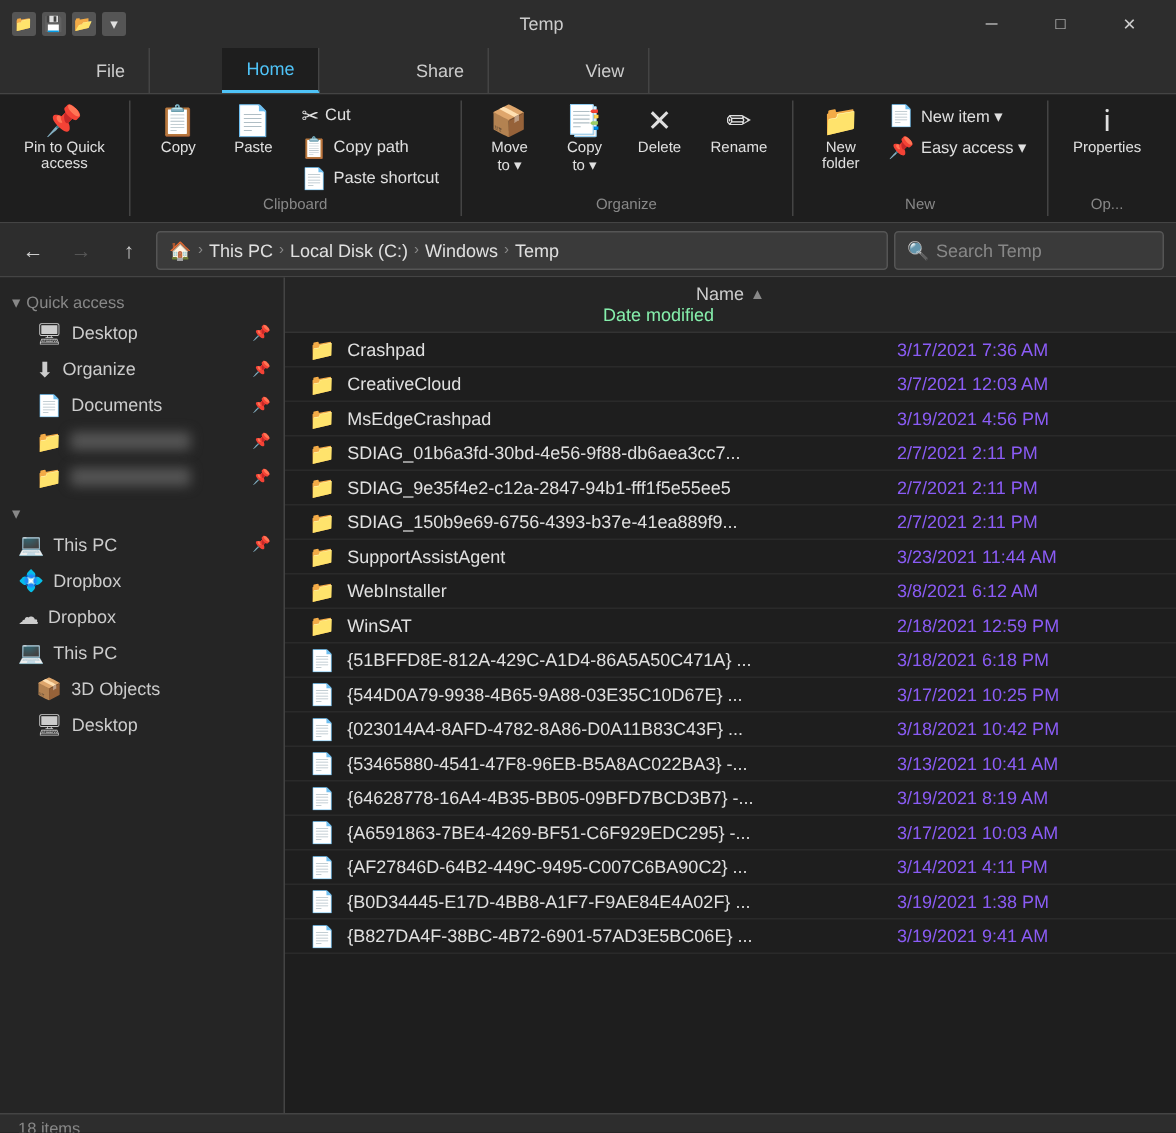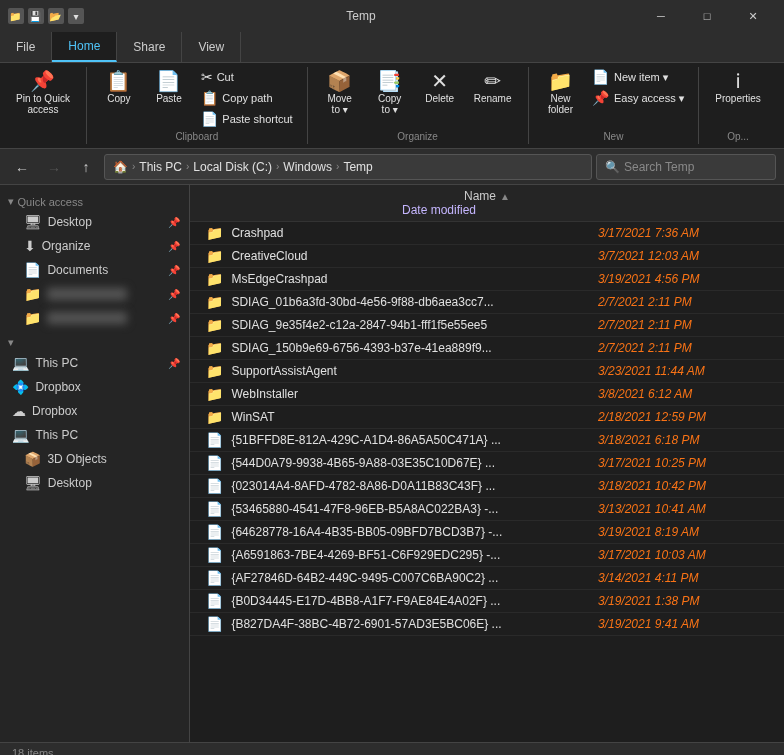--- a/index.html
+++ b/index.html
@@ -24,20 +24,21 @@
     .ribbon { background: #2d2d2d; border-bottom: 1px solid #444; }
     .ribbon-tabs { display: flex; height: 30px; }
     .ribbon-tab {
       padding: 0 16px;
       display: flex;
       align-items: center;
       cursor: pointer;
       font-size: 12px;
       color: #ccc;
       border-right: 1px solid #444;
+      margin-left: 48px;
     }
     .ribbon-tab.active { background: #1e1e1e; color: #4fc3f7; border-bottom: 2px solid #4fc3f7; }
 
     .ribbon-content {
       background: #1e1e1e;
       padding: 4px 0;
       display: flex;
       align-items: stretch;
       border-bottom: 1px solid #444;
     }
@@ -218,34 +219,34 @@
       align-items: center;
       padding: 4px 16px;
       border-bottom: 1px solid #333;
       background: #252525;
       position: sticky;
       top: 0;
       z-index: 1;
       flex-direction: column;
     }
     .file-col-name { flex: 1; font-size: 12px; color: #ccc; display: flex; align-items: center; gap: 4px; }
-    .file-col-date { width: 170px; font-size: 12px; color: #c4b5fd; }
+    .file-col-date { width: 170px; font-size: 12px; color: #86efac; }
     .sort-icon { font-size: 10px; color: #888; }
 
     .file-row {
       display: flex;
       align-items: center;
       padding: 3px 16px;
       cursor: pointer;
       border-bottom: 1px solid #2a2a2a;
       gap: 8px;
     }
     .file-row .file-icon { font-size: 14px; flex-shrink: 0; }
     .file-row .file-name { flex: 1; font-size: 12px; color: #e0e0e0; overflow: hidden; text-overflow: ellipsis; white-space: nowrap; }
-    .file-row .file-date { width: 170px; font-size: 12px; color: #f97316; flex-shrink: 0; font-style: italic; }
+    .file-row .file-date { width: 170px; font-size: 12px; color: #8b5cf6; flex-shrink: 0; }
 
     
     .status-bar {
       background: #2d2d2d;
       height: 20px;
       display: flex;
       align-items: center;
       padding: 0 12px;
       border-top: 1px solid #444;
       font-size: 11px;

